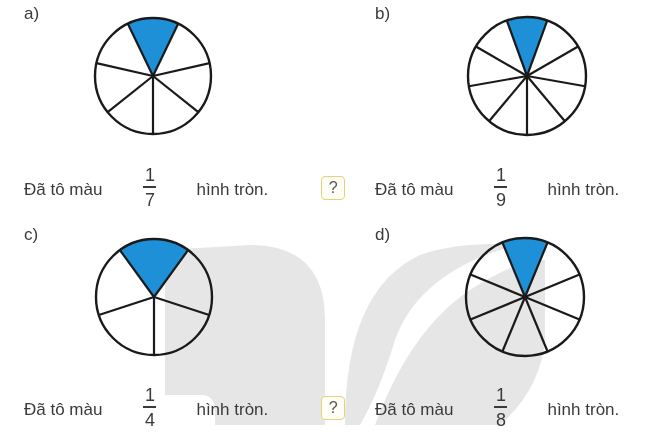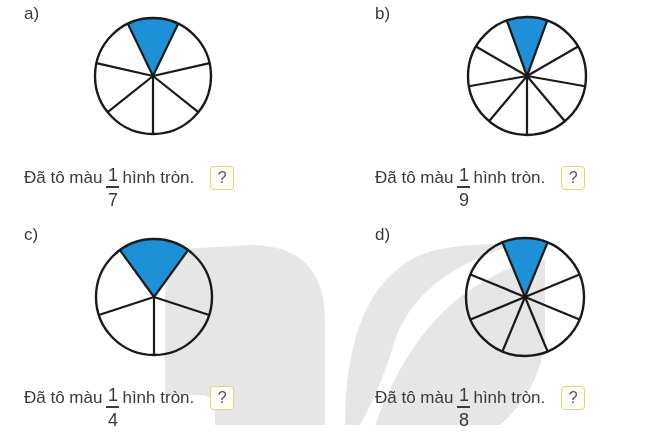--- a/index.html
+++ b/index.html
@@ -5,21 +5,21 @@
   html, body { margin: 0; padding: 0; }
   body {
     width: 653px; height: 436px; background: #ffffff; position: relative; overflow: hidden;
     font-family: "Liberation Sans", sans-serif; color: #333333;
   }
   .watermark { position: absolute; left: 0; top: 0; width: 653px; height: 436px; z-index: 0; }
   .item { position: absolute; z-index: 1; }
   .label { position: absolute; font-size: 17px; color: #3a3a3a; }
   .pie { position: absolute; }
   .sentence {
-    position: absolute; display: flex; align-items: center; font-size: 17px; color: #3a3a3a; white-space: nowrap;
+    position: absolute; display: flex; align-items: flex-end; font-size: 17px; color: #3a3a3a; white-space: nowrap; gap: 37px;
   }
   .frac { display: inline-flex; flex-direction: column; align-items: center; margin: 0 3px 0 4px; line-height: 1; }
   .frac .num { font-size: 18px; padding-bottom: 2px; }
   .frac .bar { width: 13px; height: 1.6px; background: #3a3a3a; }
   .frac .den { font-size: 18px; padding-top: 3px; }
   .frac-wrap { position: relative; top: 9px; }
   .answer-box {
     display: inline-flex; align-items: center; justify-content: center;
     width: 24px; height: 24px; border: 1.8px solid #e6d07a; border-radius: 4px;
     background: #fffef6; font-size: 16px; color: #555555; margin-left: 16px;

